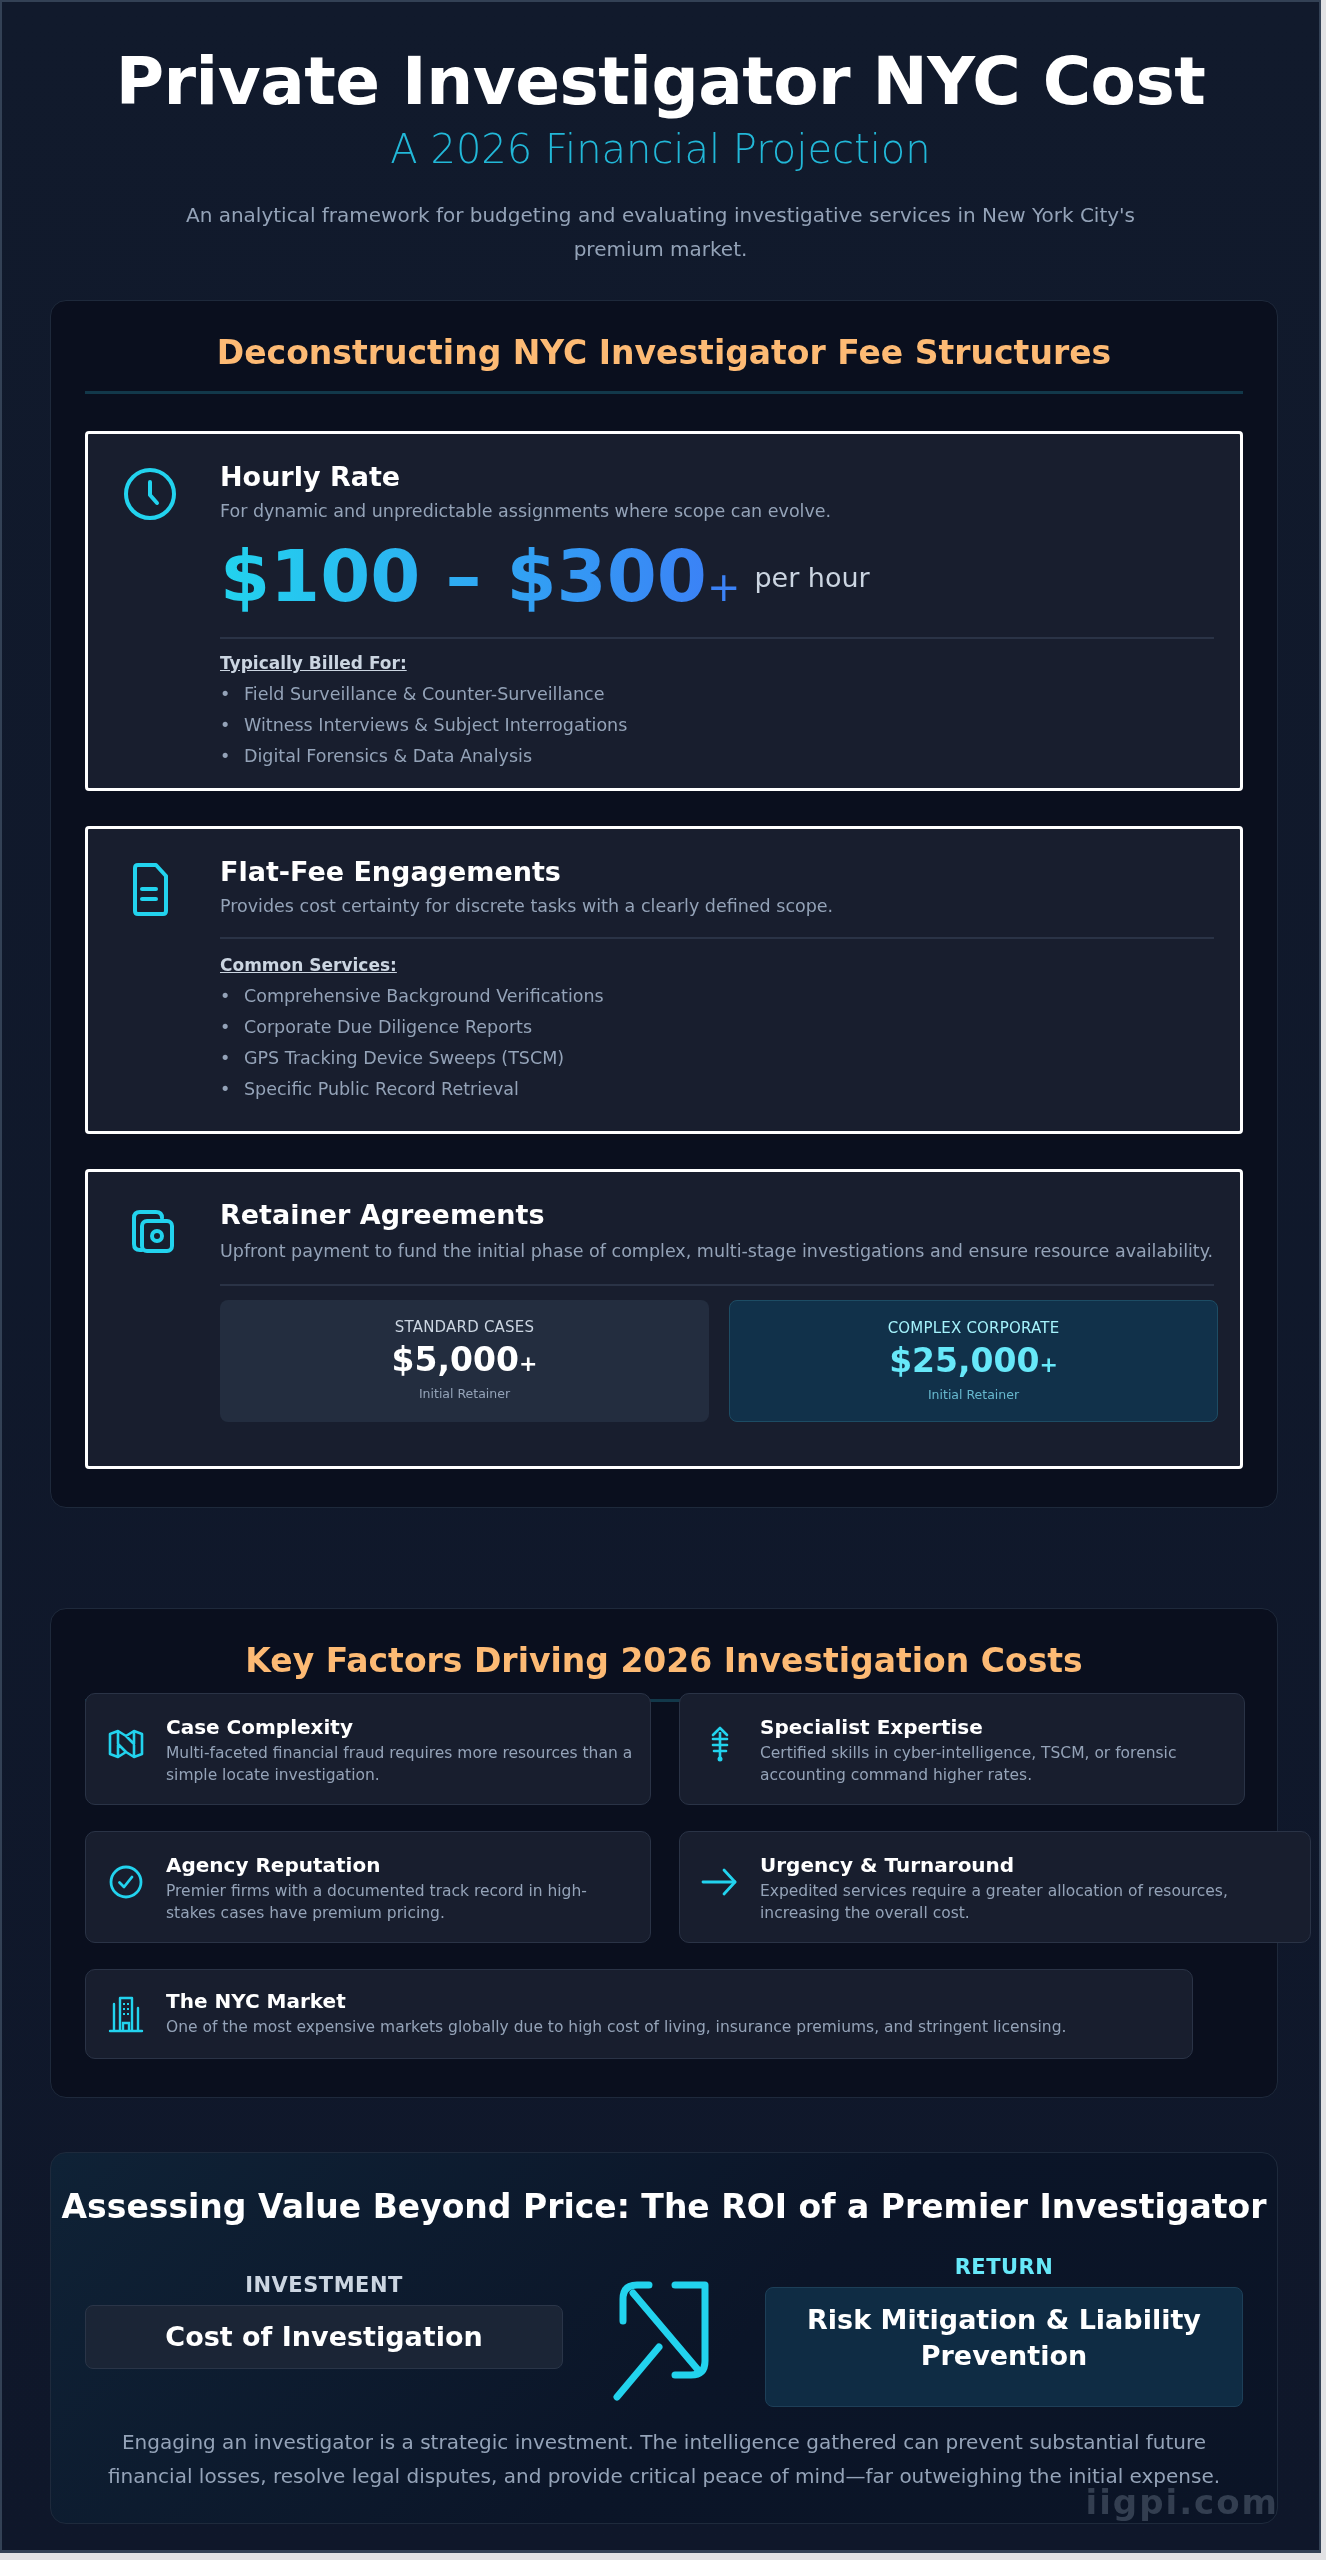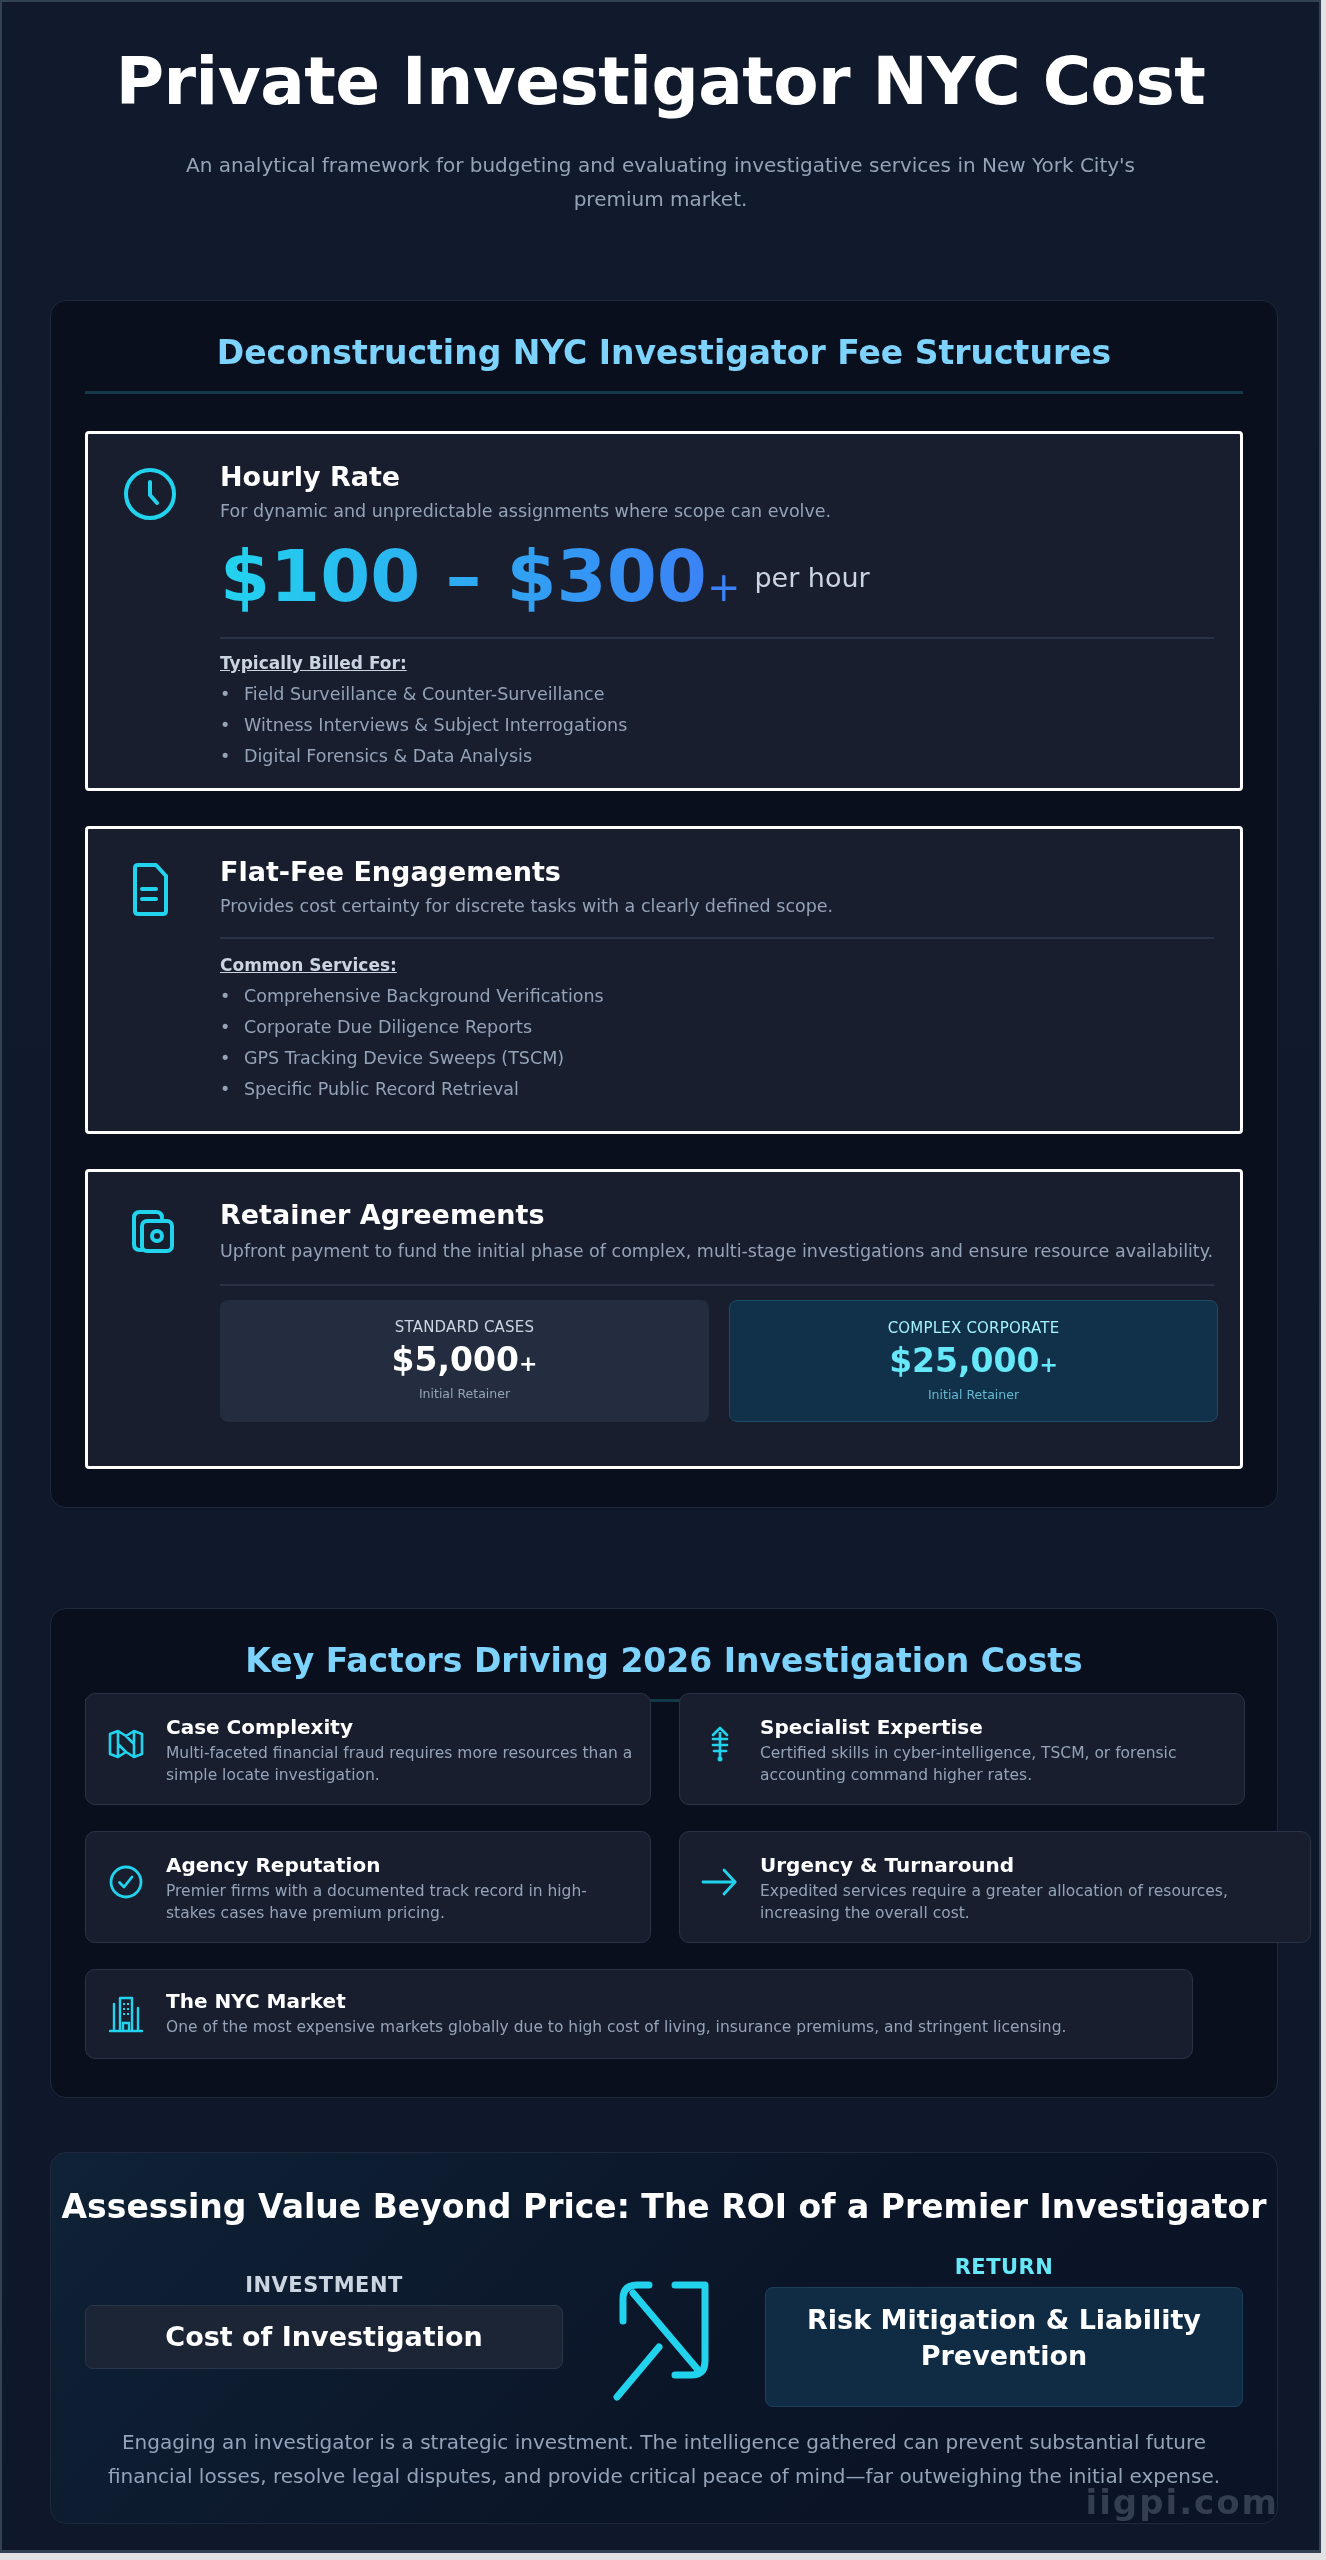--- a/index.html
+++ b/index.html
@@ -12,21 +12,21 @@
   }
   .hero { text-align: center; padding-top: 38px; }
   .hero h1 { font-size: 66px; font-weight: 700; color: #ffffff; letter-spacing: -0.5px; line-height: 84px; }
   .hero .sub { font-size: 40px; font-weight: 300; color: #22b8d8; margin-top: 0px; line-height: 50px; }
   .hero .intro { font-size: 20px; color: #94a3b8; line-height: 34px; width: 1000px; margin: 24px auto 0; }
 
   .section {
     position: absolute; left: 48px; width: 1228px;
     background: #0a0f1e; border: 1px solid #1e293b; border-radius: 16px;
   }
-  .section h2 { text-align: center; font-size: 33px; font-weight: 700; color: #7dd3fc; }
+  .section h2 { text-align: center; font-size: 33px; font-weight: 700; color: #fdba74; }
   .section .rule { position: absolute; left: 34px; right: 34px; height: 3px; background: #12384a; }
 
   .card {
     position: absolute; left: 34px; right: 34px;
     background: #181e2e; border: 3px solid #ffffff; border-radius: 4px;
   }
   .card .icon { position: absolute; left: 32px; top: 30px; width: 60px; height: 60px; }
   .card .body { position: absolute; left: 132px; right: 26px; }
   .card h3 { font-size: 27px; font-weight: 700; color: #ffffff; line-height: 34px; }
   .card .desc { font-size: 17.5px; color: #94a3b8; line-height: 26px; margin-top: 4px; }
@@ -69,20 +69,21 @@
   .roi .closing { position: absolute; left: 40px; right: 40px; top: 272px; text-align: center; font-size: 20px; color: #94a3b8; line-height: 34px; }
   .watermark { position: absolute; right: 40px; bottom: 28px; font-size: 34px; font-weight: 700; color: #3a4658; letter-spacing: 2px; opacity: 0.85; }
 </style>
 </head>
 <body>
 
 <div class="page">
 
   <div class="hero">
     <h1>Private Investigator NYC Cost</h1>
+    <div class="sub">A 2026 Financial Projection</div>
     <div class="intro">An analytical framework for budgeting and evaluating investigative services in New York City's premium market.</div>
   </div>
 
   <div class="section" style="top:298px; height:1208px;">
     <h2 style="position:absolute; left:0; right:0; top:32px;">Deconstructing NYC Investigator Fee Structures</h2>
     <div class="rule" style="top:90px;"></div>
 
     <div class="card" style="top:130px; height:360px;">
       <div class="icon">
         <svg width="60" height="60" viewBox="0 0 60 60">

